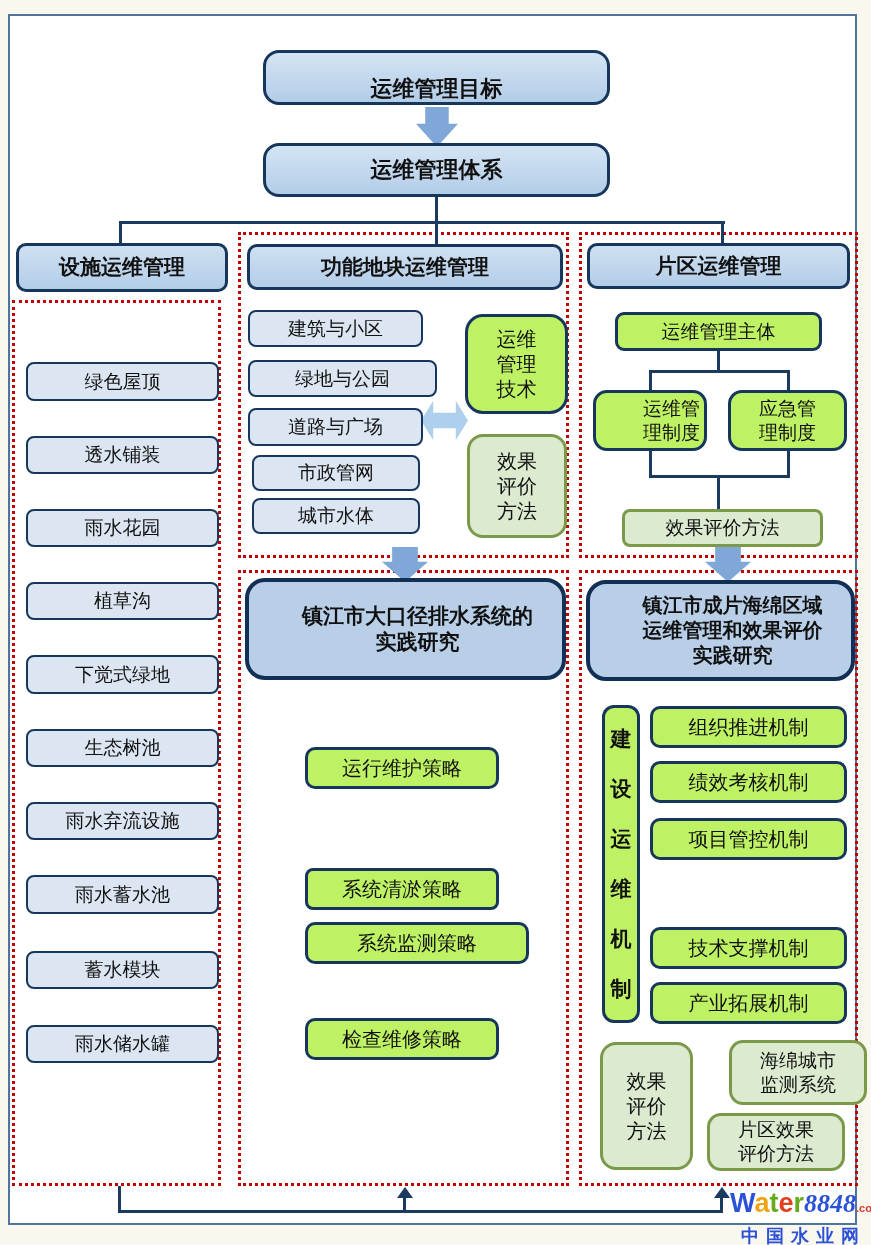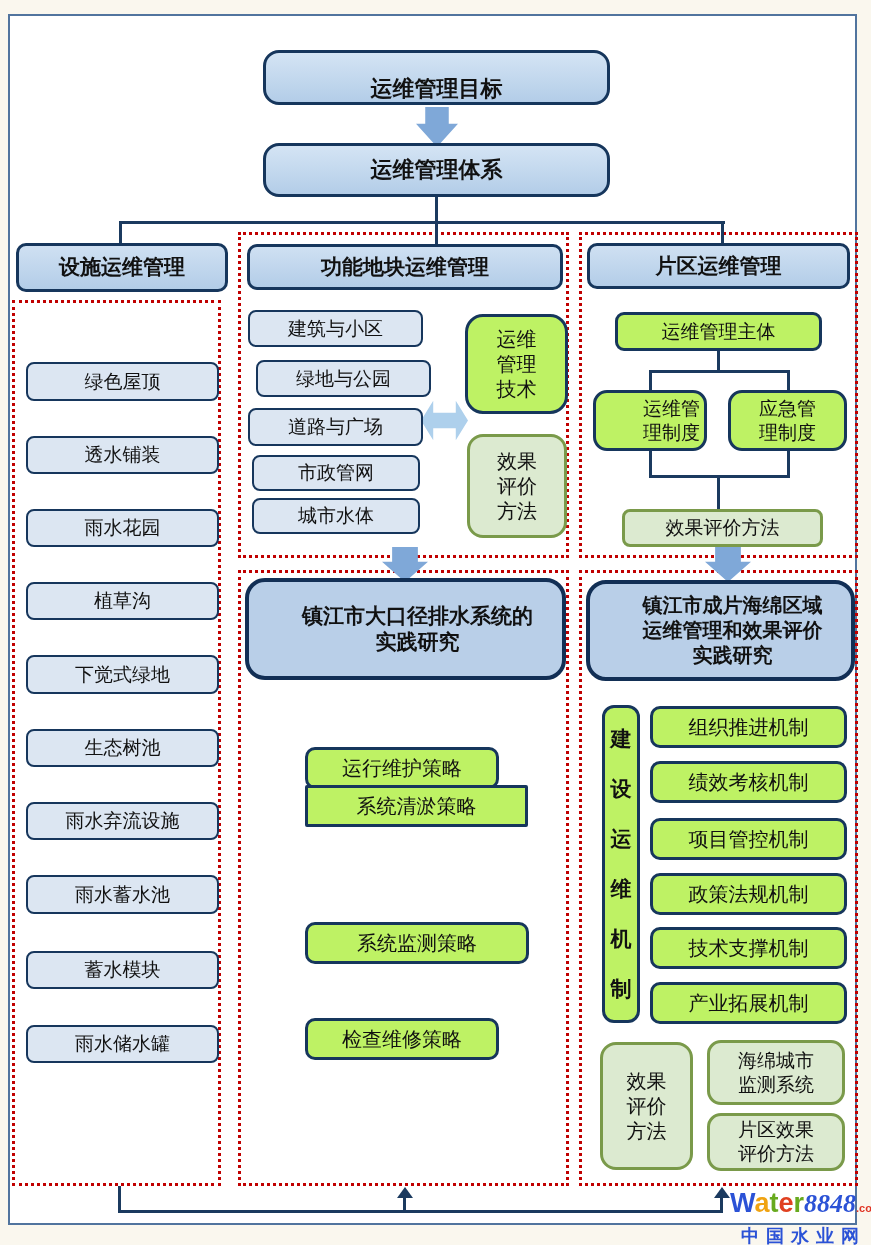--- a/index.html
+++ b/index.html
@@ -167,21 +167,21 @@
   <div class="abs node item" style="left:26px;top:1025px;width:193px;height:38px;">
       <span>雨水储水罐</span>
     </div>
 
   <div class="abs node hdr" style="left:247px;top:244px;width:316px;height:46px;">
     <span>功能地块运维管理</span>
   </div>
   <div class="abs node item" style="left:248px;top:310px;width:175px;height:37px;">
       <span>建筑与小区</span>
     </div>
-  <div class="abs node item" style="left:248px;top:360px;width:175px;height:37px;margin-left:8px;">
+  <div class="abs node item" style="left:248px;top:360px;width:189px;height:37px;">
       <span>绿地与公园</span>
     </div>
   <div class="abs node item" style="left:248px;top:408px;width:175px;height:38px;">
       <span>道路与广场</span>
     </div>
   <div class="abs node item" style="left:252px;top:455px;width:168px;height:36px;">
       <span>市政管网</span>
     </div>
   <div class="abs node item" style="left:252px;top:498px;width:168px;height:36px;">
       <span>城市水体</span>
@@ -208,21 +208,21 @@
   <div class="abs node greenbox" style="left:622px;top:509px;width:201px;height:38px;border-radius:8px;font-size:19px;">
     <span>效果评价方法</span>
   </div>
 
   <div class="abs node bigblue" style="left:245px;top:578px;width:321px;height:102px;">
     <span class="wrapspan" style="width:240px;">镇江市大口径排水系统的实践研究</span>
   </div>
   <div class="abs node whitebox" style="left:305px;top:747px;width:194px;height:42px;border-radius:10px;">
       <span>运行维护策略</span>
     </div>
-  <div class="abs node whitebox" style="left:305px;top:785px;width:223px;height:42px;border-radius:2px;">
+  <div class="abs node whitebox" style="left:305px;top:868px;width:194px;height:42px;border-radius:8px;">
       <span>系统清淤策略</span>
     </div>
   <div class="abs node whitebox" style="left:305px;top:922px;width:224px;height:42px;border-radius:10px;">
       <span>系统监测策略</span>
     </div>
   <div class="abs node whitebox" style="left:305px;top:1018px;width:194px;height:42px;border-radius:10px;">
       <span>检查维修策略</span>
     </div>
 
   <div class="abs node bigblue" style="left:586px;top:580px;width:269px;height:101px;font-size:20px;">
@@ -233,34 +233,31 @@
   </div>
   <div class="abs node whitebox" style="left:650px;top:706px;width:197px;height:42px;border-radius:10px;">
       <span>组织推进机制</span>
     </div>
   <div class="abs node whitebox" style="left:650px;top:761px;width:197px;height:42px;border-radius:10px;">
       <span>绩效考核机制</span>
     </div>
   <div class="abs node whitebox" style="left:650px;top:818px;width:197px;height:42px;border-radius:10px;">
       <span>项目管控机制</span>
     </div>
-  <div class="abs node whitebox" style="left:650px;top:873px;width:197px;height:42px;border-radius:10px;">
-      <span>政策法规机制</span>
-    </div>
   <div class="abs node whitebox" style="left:650px;top:927px;width:197px;height:42px;border-radius:10px;">
       <span>技术支撑机制</span>
     </div>
   <div class="abs node whitebox" style="left:650px;top:982px;width:197px;height:42px;border-radius:10px;">
       <span>产业拓展机制</span>
     </div>
 
   <div class="abs node greenbox" style="left:600px;top:1042px;width:93px;height:128px;border-radius:16px;">
     <span class="wrapspan" style="width:46px;">效果评价方法</span>
   </div>
-  <div class="abs node greenbox" style="left:707px;top:1040px;width:138px;height:65px;border-radius:14px;font-size:19px;">
+  <div class="abs node greenbox" style="left:729px;top:1040px;width:138px;height:65px;border-radius:14px;font-size:19px;">
     <span class="wrapspan" style="width:80px;">海绵城市监测系统</span>
   </div>
   <div class="abs node greenbox" style="left:707px;top:1113px;width:138px;height:58px;border-radius:14px;font-size:19px;">
     <span class="wrapspan" style="width:80px;">片区效果评价方法</span>
   </div>
 
   <div class="abs logo" style="left:730px;top:1191px;width:136px;">
     <div class="logo-top">
       <span style="color:#2b52d6">W</span><span style="color:#f0a312">a</span><span style="color:#68aa1e">t</span><span style="color:#e04020">e</span><span style="color:#68aa1e">r</span><span class="logo-num">8848</span><span class="logo-com">.com</span>
     </div>

